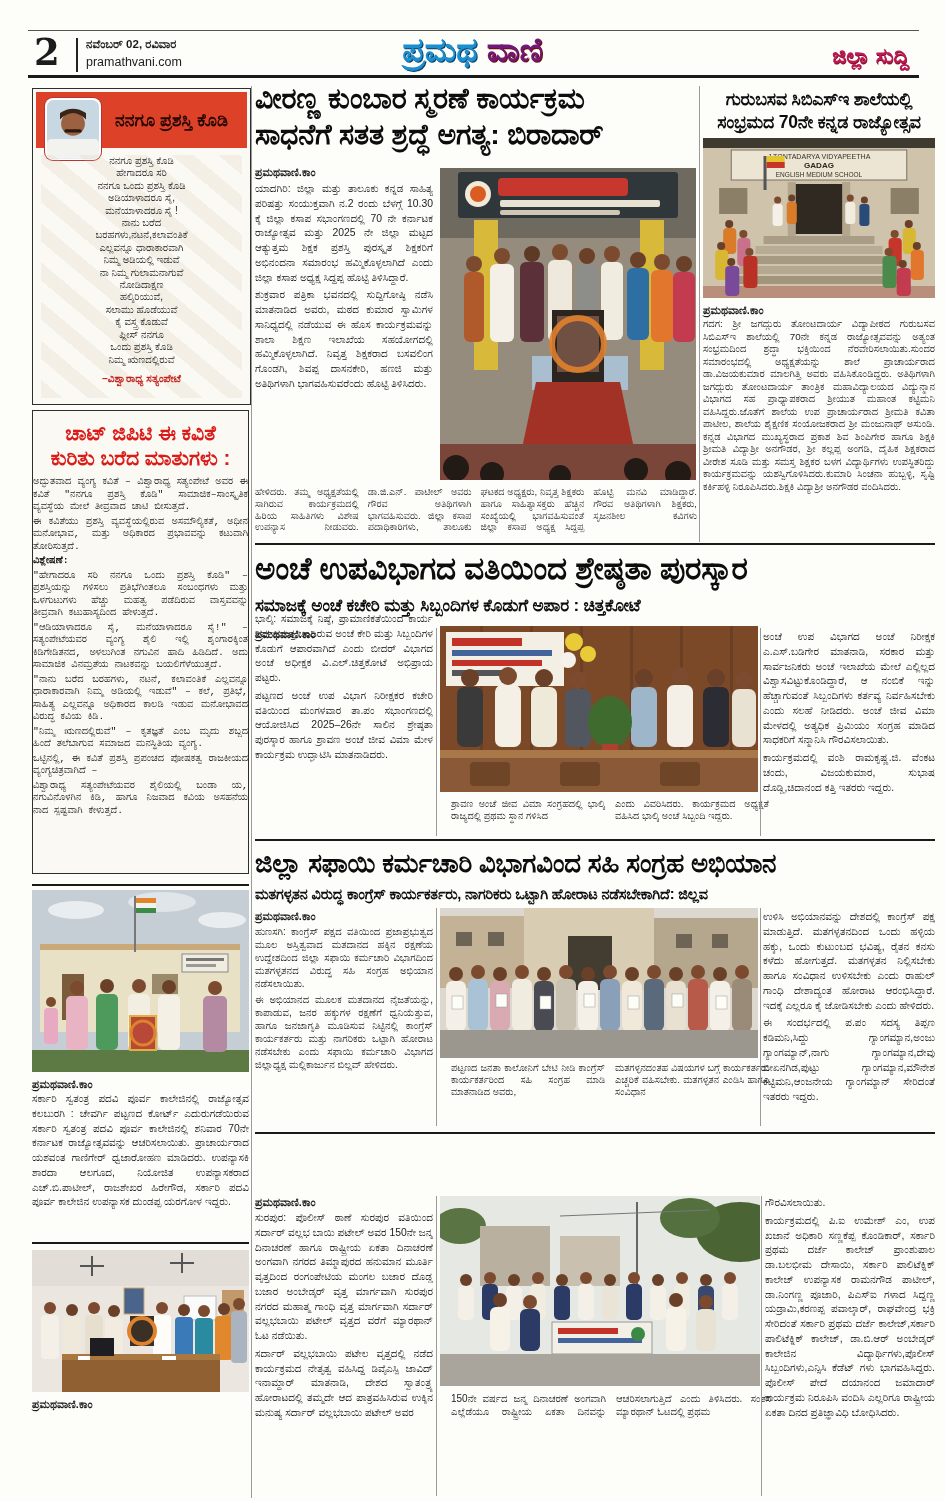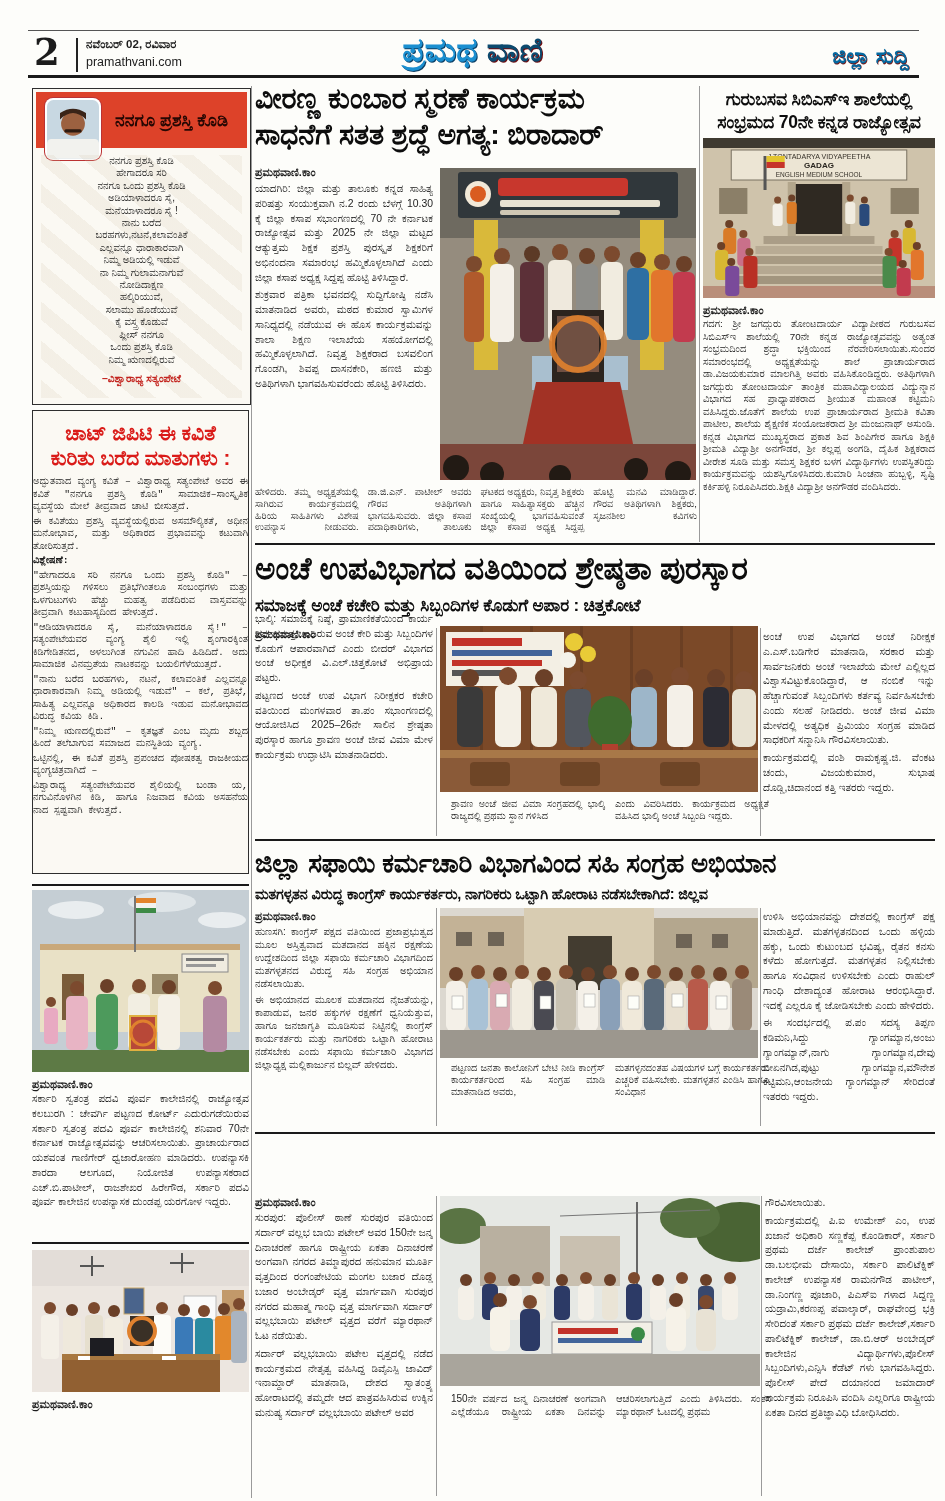--- a/index.html
+++ b/index.html
@@ -12,22 +12,22 @@
   .byline{font-weight:700;font-size:11px;}
   .body-txt{font-size:10.4px;line-height:1.42;text-align:justify;overflow:hidden;}
   .body-txt p{margin:0 0 3px 0;text-indent:0;}
   .headline{font-weight:700;color:#0d0d0d;letter-spacing:-0.2px;}
   
   .pageno{font-family:"DejaVu Serif",serif;font-weight:700;font-size:37px;line-height:1;}
   .hdr-date{font-weight:700;font-size:11.5px;}
   .hdr-site{font-size:12.5px;color:#222;}
   .masthead{text-align:center;font-weight:800;font-size:33px;line-height:1.1;}
   .mh-blue{color:#1b8fd0;text-shadow:1px 1px 0 #0c3e63;}
-  .mh-red{color:#0c4a6e;text-shadow:1px 1px 0 #6e0d10;margin-top:20px;}
-  .section-tag{font-weight:800;font-size:21px;color:#0369a1;text-shadow:0.5px 0.5px 0 #7a1410;}
+  .mh-red{color:#701a75;text-shadow:1px 1px 0 #6e0d10;margin-top:20px;}
+  .section-tag{font-weight:800;font-size:21px;color:#be185d;text-shadow:0.5px 0.5px 0 #7a1410;}
   
   .box{position:absolute;border:1.4px solid #2e2e2e;background:#fbf9f3;}
   .poem-band{position:absolute;left:3px;right:3px;top:3px;height:56px;background:#dd4229;}
   .poem-title{position:absolute;left:64px;right:4px;top:18px;text-align:center;
               font-weight:800;font-size:17.5px;color:#250703;}
   .poem-photo{position:absolute;left:9px;top:6px;width:52px;height:58px;background:#fff;
               border-radius:8px;padding:2px;box-shadow:0 0 0 1px #b33;}
   .poem-body{position:absolute;left:8px;right:8px;top:66px;bottom:6px;text-align:center;
              font-size:10px;line-height:12.4px;overflow:hidden;
              background:repeating-linear-gradient(40deg,rgba(210,195,170,.18) 0 14px,rgba(255,255,255,0) 14px 30px);}

